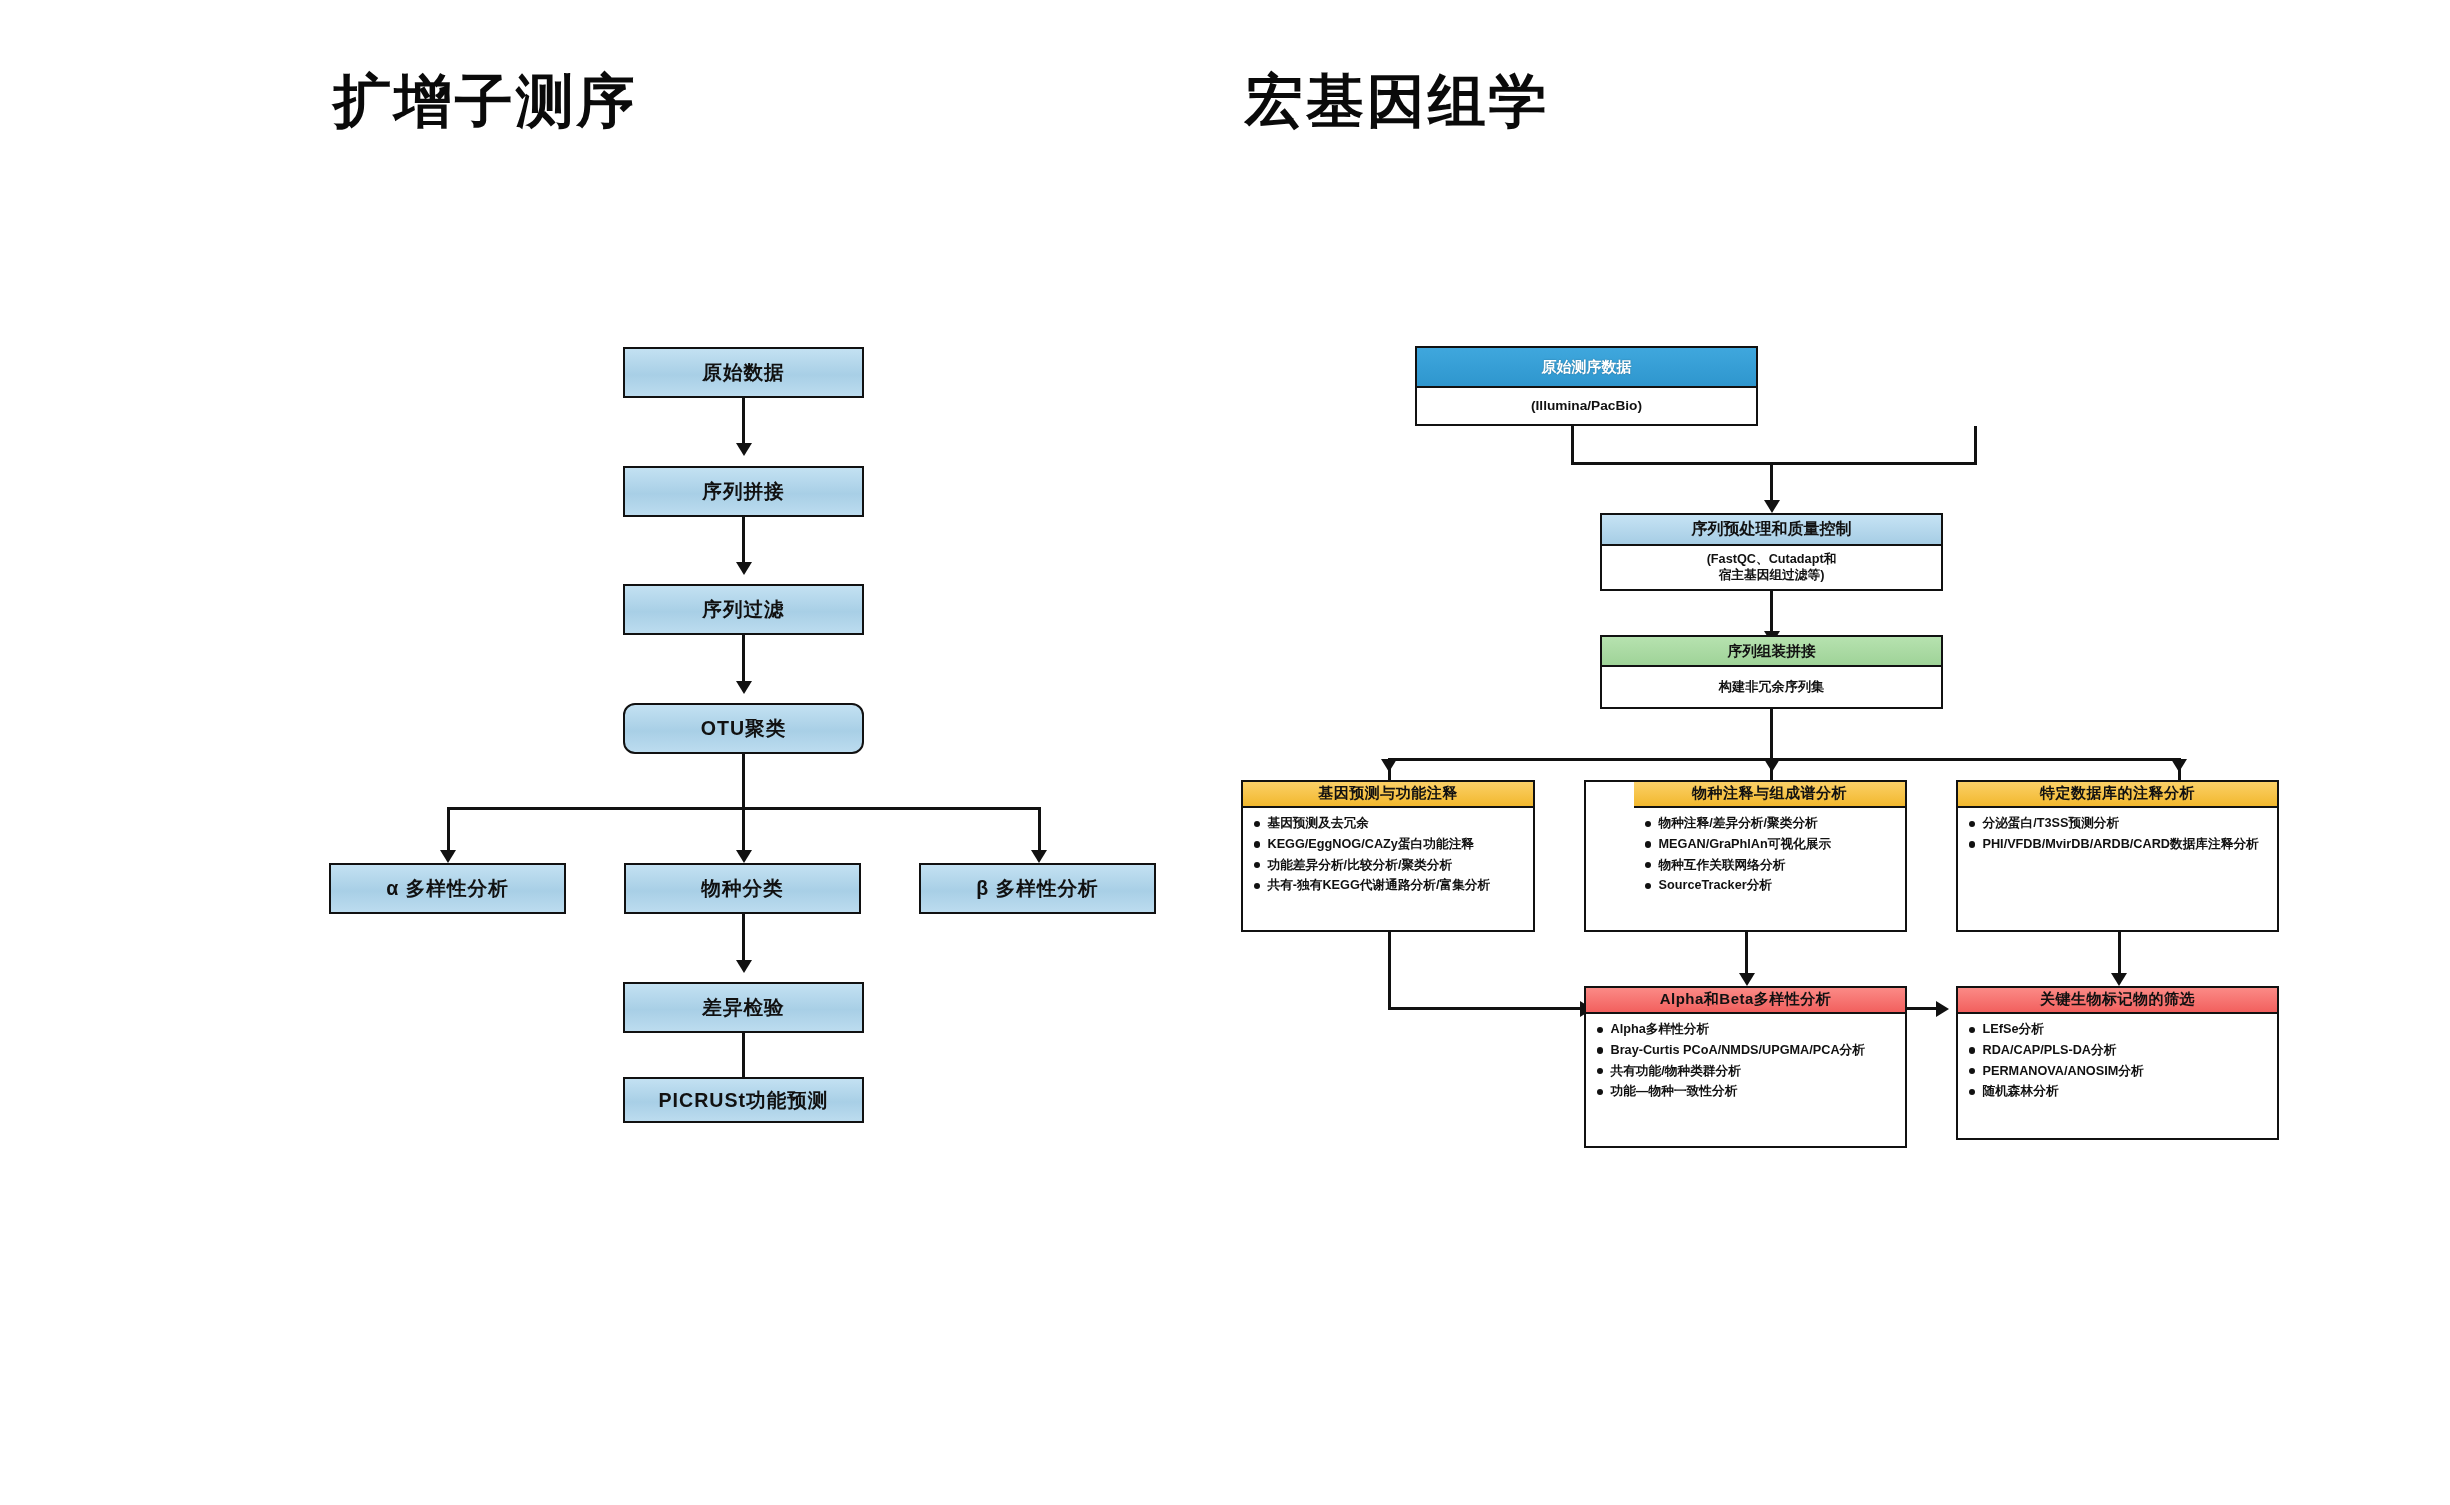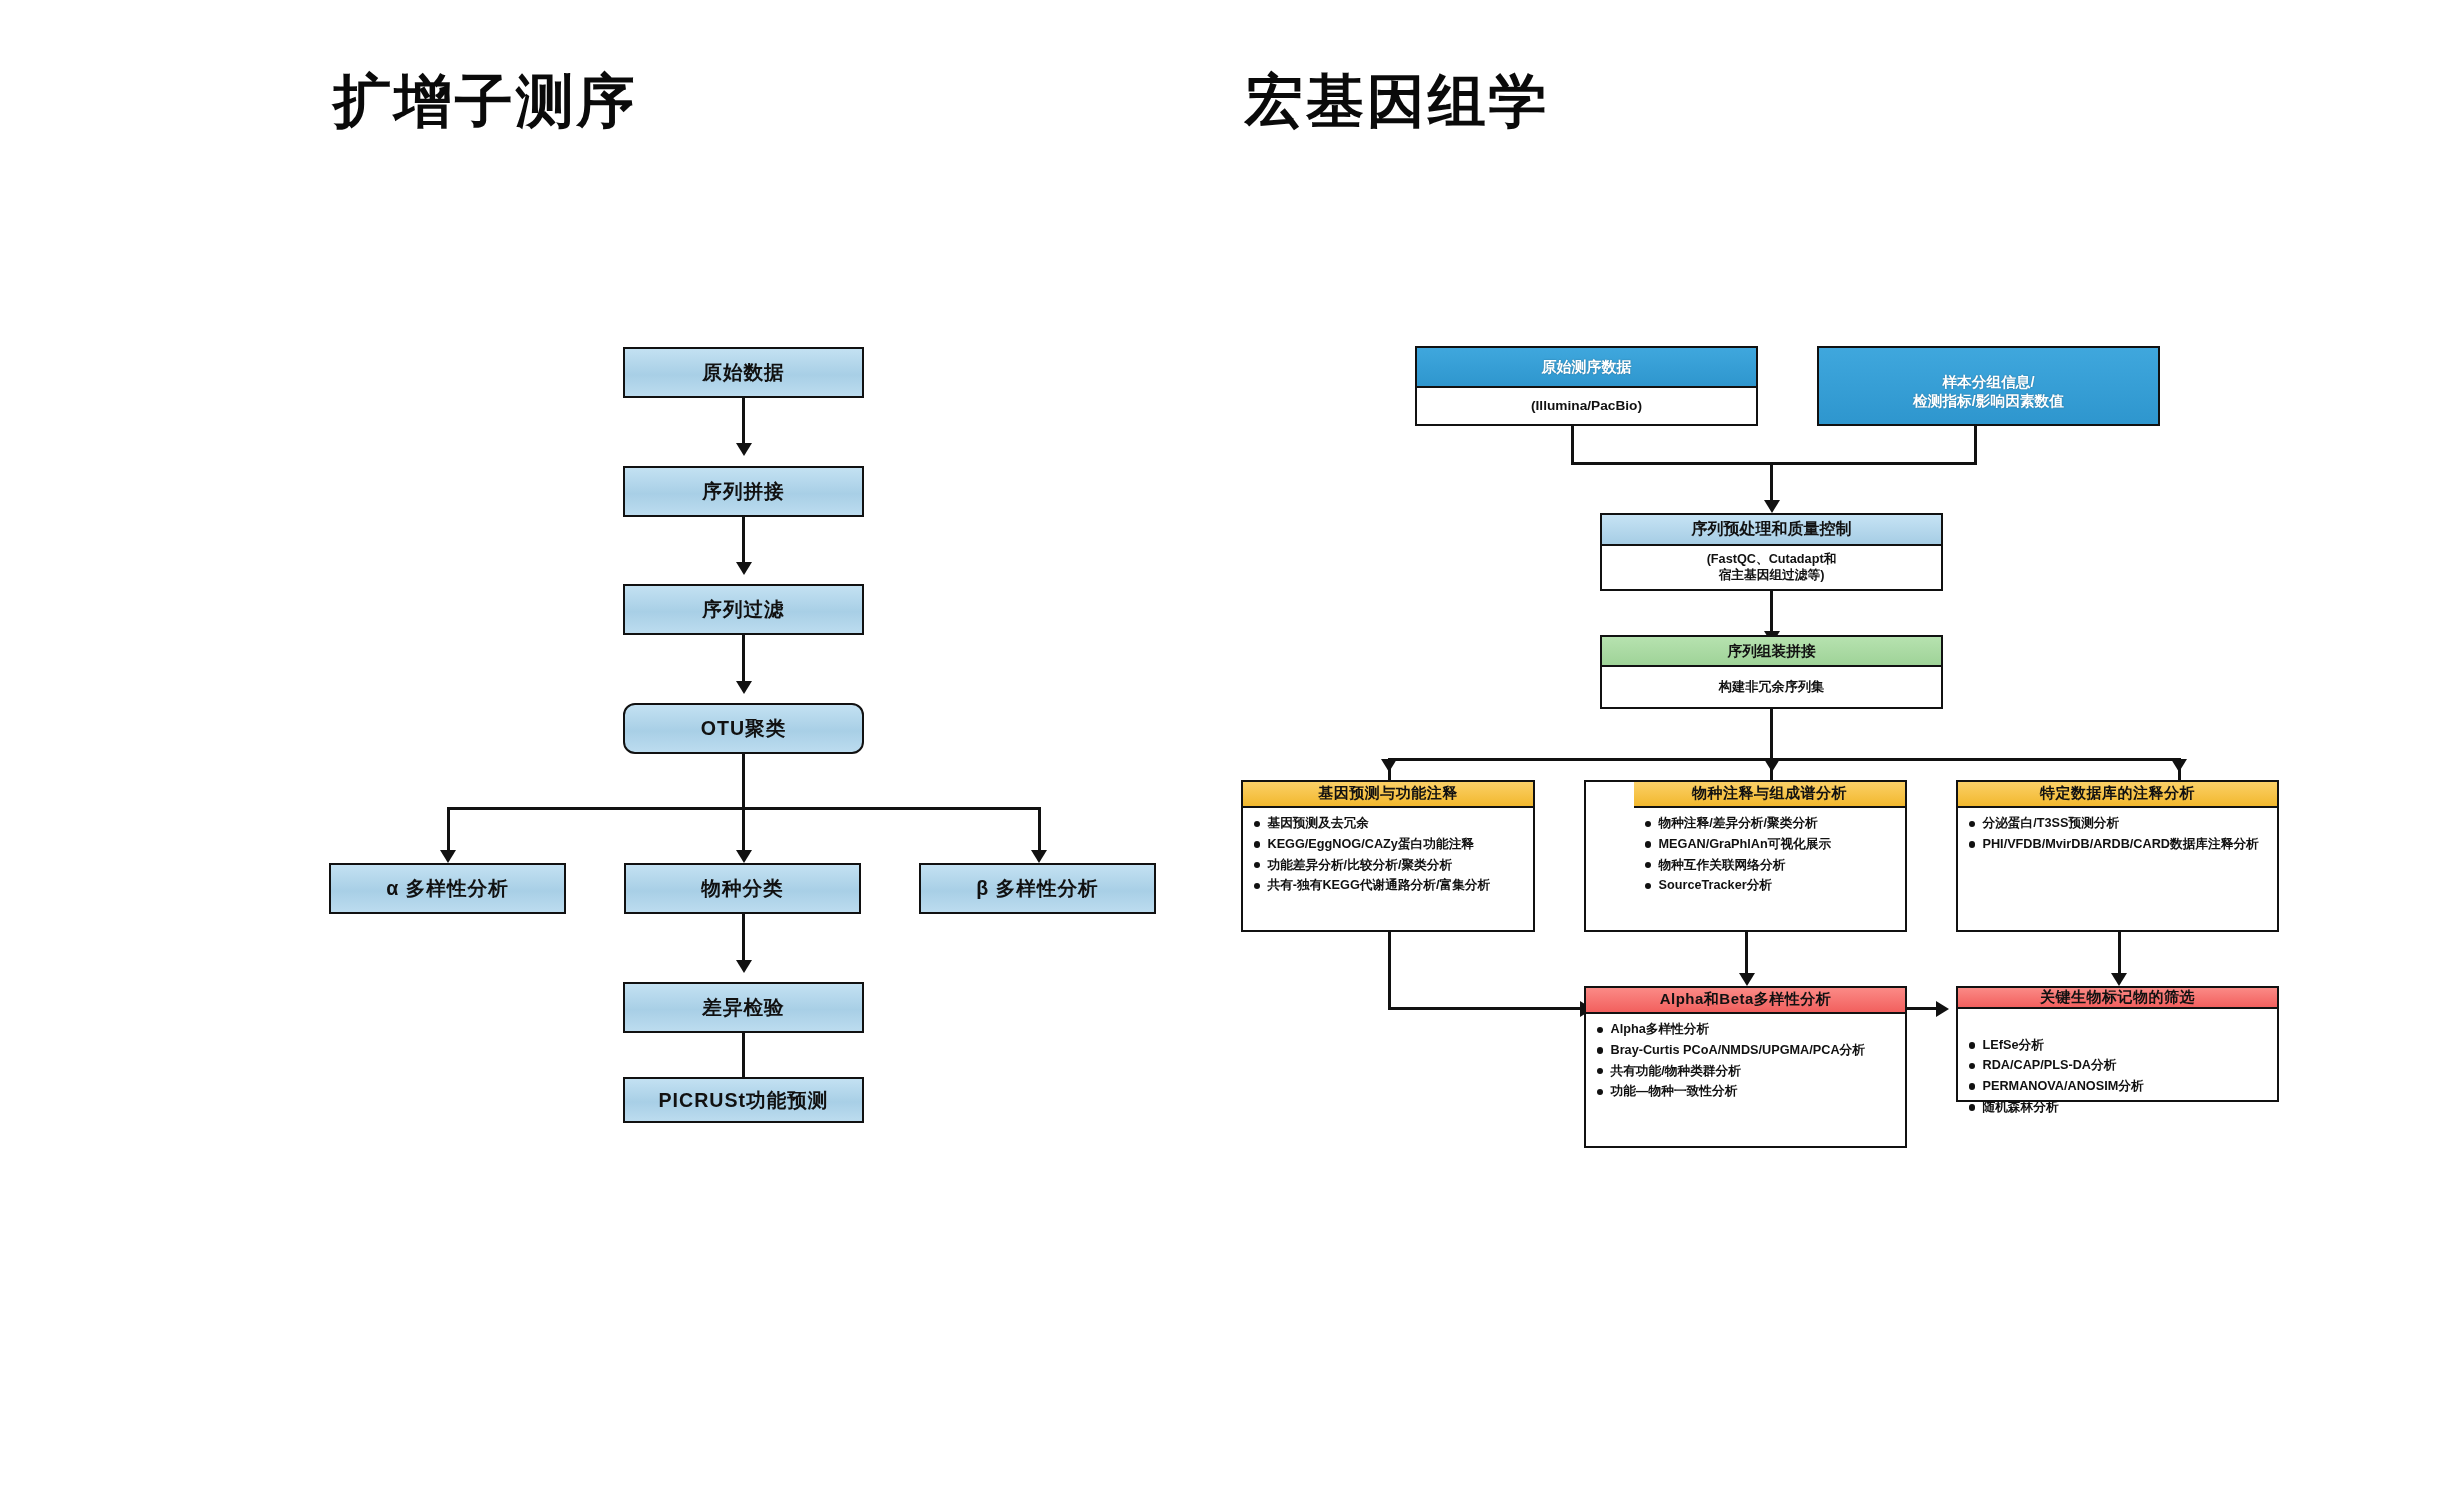--- a/index.html
+++ b/index.html
@@ -86,26 +86,20 @@
   <div class="ln vl" style="left:742px;top:1033px;height:54px;"></div>
   <div class="ar-d" style="left:736px;top:1083px;"></div>
 
   <div class="box bluebox" style="left:623px;top:1077px;width:241px;height:46px;">PICRUSt功能预测</div>
 
   <div class="cbox" style="left:1415px;top:346px;width:343px;height:80px;">
     <div class="chead h-blue sub" style="height:40px;font-size:15px;">原始测序数据</div>
     <div class="cbody" style="font-size:13.7px;align-items:center;">(Illumina/PacBio)</div>
   </div>
 
-  <div class="cbox h-blue-solid" style="left:1817px;top:346px;width:343px;height:80px;justify-content:center;align-items:center;">
-    <div style="width:100%;text-align:center;font-size:14.7px;font-weight:bold;line-height:1.35;padding-top:12.7px;box-sizing:border-box;">
-      <div>样本分组信息/</div>
-      <div>检测指标/影响因素数值</div>
-    </div>
-  </div>
 
   <div class="ln vl" style="left:1571px;top:426px;height:38px;"></div>
   <div class="ln vl" style="left:1974px;top:426px;height:38px;"></div>
   <div class="ln hl" style="left:1571px;top:462px;width:406px;"></div>
   <div class="ln vl" style="left:1770px;top:462px;height:42px;"></div>
   <div class="ar-d" style="left:1764px;top:500px;"></div>
 
   <div class="cbox" style="left:1600px;top:513px;width:343px;height:78px;">
     <div class="chead h-lblue sub" style="height:31px;font-size:16px;">序列预处理和质量控制</div>
     <div class="cbody" style="font-size:12.7px;align-items:center;">
@@ -174,21 +168,21 @@
       <li>Alpha多样性分析</li>
       <li>Bray-Curtis PCoA/NMDS/UPGMA/PCA分析</li>
       <li>共有功能/物种类群分析</li>
       <li>功能—物种一致性分析</li>
     </ul>
   </div>
 
   <div class="ln hl" style="left:1907px;top:1007px;width:31px;"></div>
   <div class="ar-r" style="left:1936px;top:1001px;"></div>
 
-  <div class="panel" style="left:1956px;top:986px;width:323px;height:116px;gap:20px;">
+  <div class="panel" style="left:1956px;top:986px;width:323px;height:154px;">
     <div class="ph h-red">关键生物标记物的筛选</div>
     <ul>
       <li>LEfSe分析</li>
       <li>RDA/CAP/PLS-DA分析</li>
       <li>PERMANOVA/ANOSIM分析</li>
       <li>随机森林分析</li>
     </ul>
   </div>
 
 </div>

